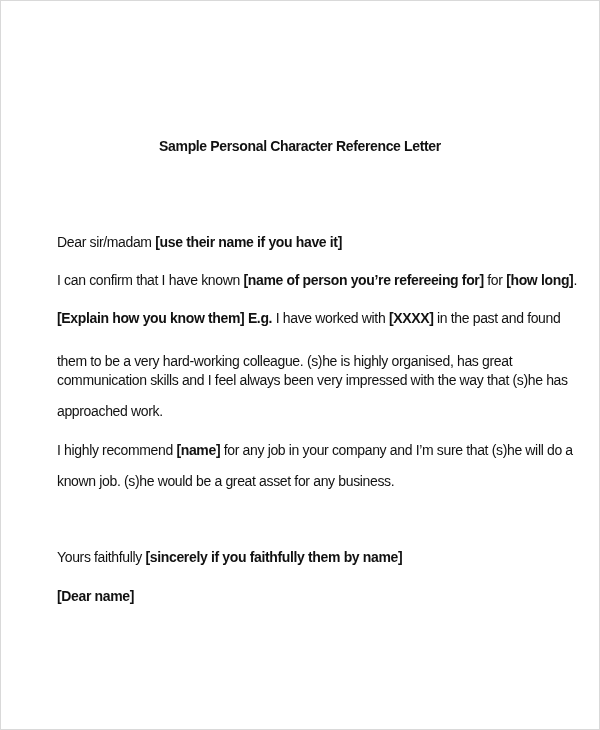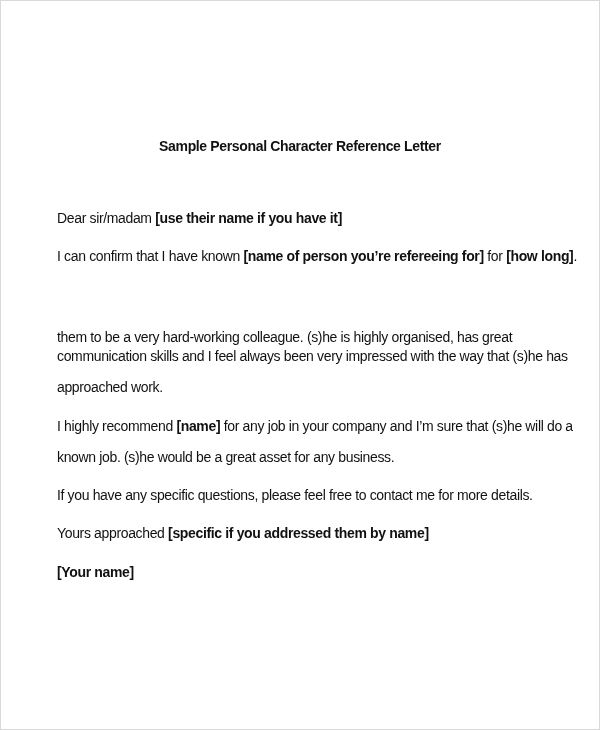--- a/index.html
+++ b/index.html
@@ -30,48 +30,51 @@
       width: 598px;
       text-align: center;
       font-weight: bold;
       font-size: 14px;
     }
     .line {
       position: absolute;
       left: 56px;
       white-space: nowrap;
       line-height: 18px;
+      margin-top: 24px;
     }
     .b { font-weight: bold; }
   </style>
 </head>
 <body>
 
 <div class="page">
 
   <div class="title">Sample Personal Character Reference Letter</div>
 
   <div class="line" style="top:208px;">
     <span>Dear sir/madam </span><span class="b">[use their name if you have it]</span>
   </div>
 
   <div class="line" style="top:246px;">
     <span>I can confirm that I have known </span><span class="b">[name of person you’re refereeing for]</span><span> for </span><span class="b">[how long]</span><span>.</span>
   </div>
 
+  <div class="line" style="top:284px;">
+    <span class="b">[Explain how you know them] E.g.</span><span> I have worked with </span><span class="b">[XXXX]</span><span> in the past and found</span>
+  </div>
   <div class="line" style="top:327px;">them to be a very hard-working colleague. (s)he is highly organised, has great</div>
   <div class="line" style="top:346px;">communication skills and I feel always been very impressed with the way that (s)he has</div>
   <div class="line" style="top:377px;">approached work.</div>
 
   <div class="line" style="top:416px;">
     <span>I highly recommend </span><span class="b">[name]</span><span> for any job in your company and I’m sure that (s)he will do a</span>
   </div>
   <div class="line" style="top:447px;">known job. (s)he would be a great asset for any business.</div>
 
-  <div class="line" style="top:485px;">If you have any specific questions, please feel free to contact me for more details.</div>
 
   <div class="line" style="top:523px;">
-    <span>Yours approached </span><span class="b">[specific if you addressed them by name]</span>
+    <span>Yours faithfully </span><span class="b">[sincerely if you faithfully them by name]</span>
   </div>
 
-  <div class="line b" style="top:562px;">[Your name]</div>
+  <div class="line b" style="top:562px;">[Dear name]</div>
 
 </div>
 
 </body></html>

